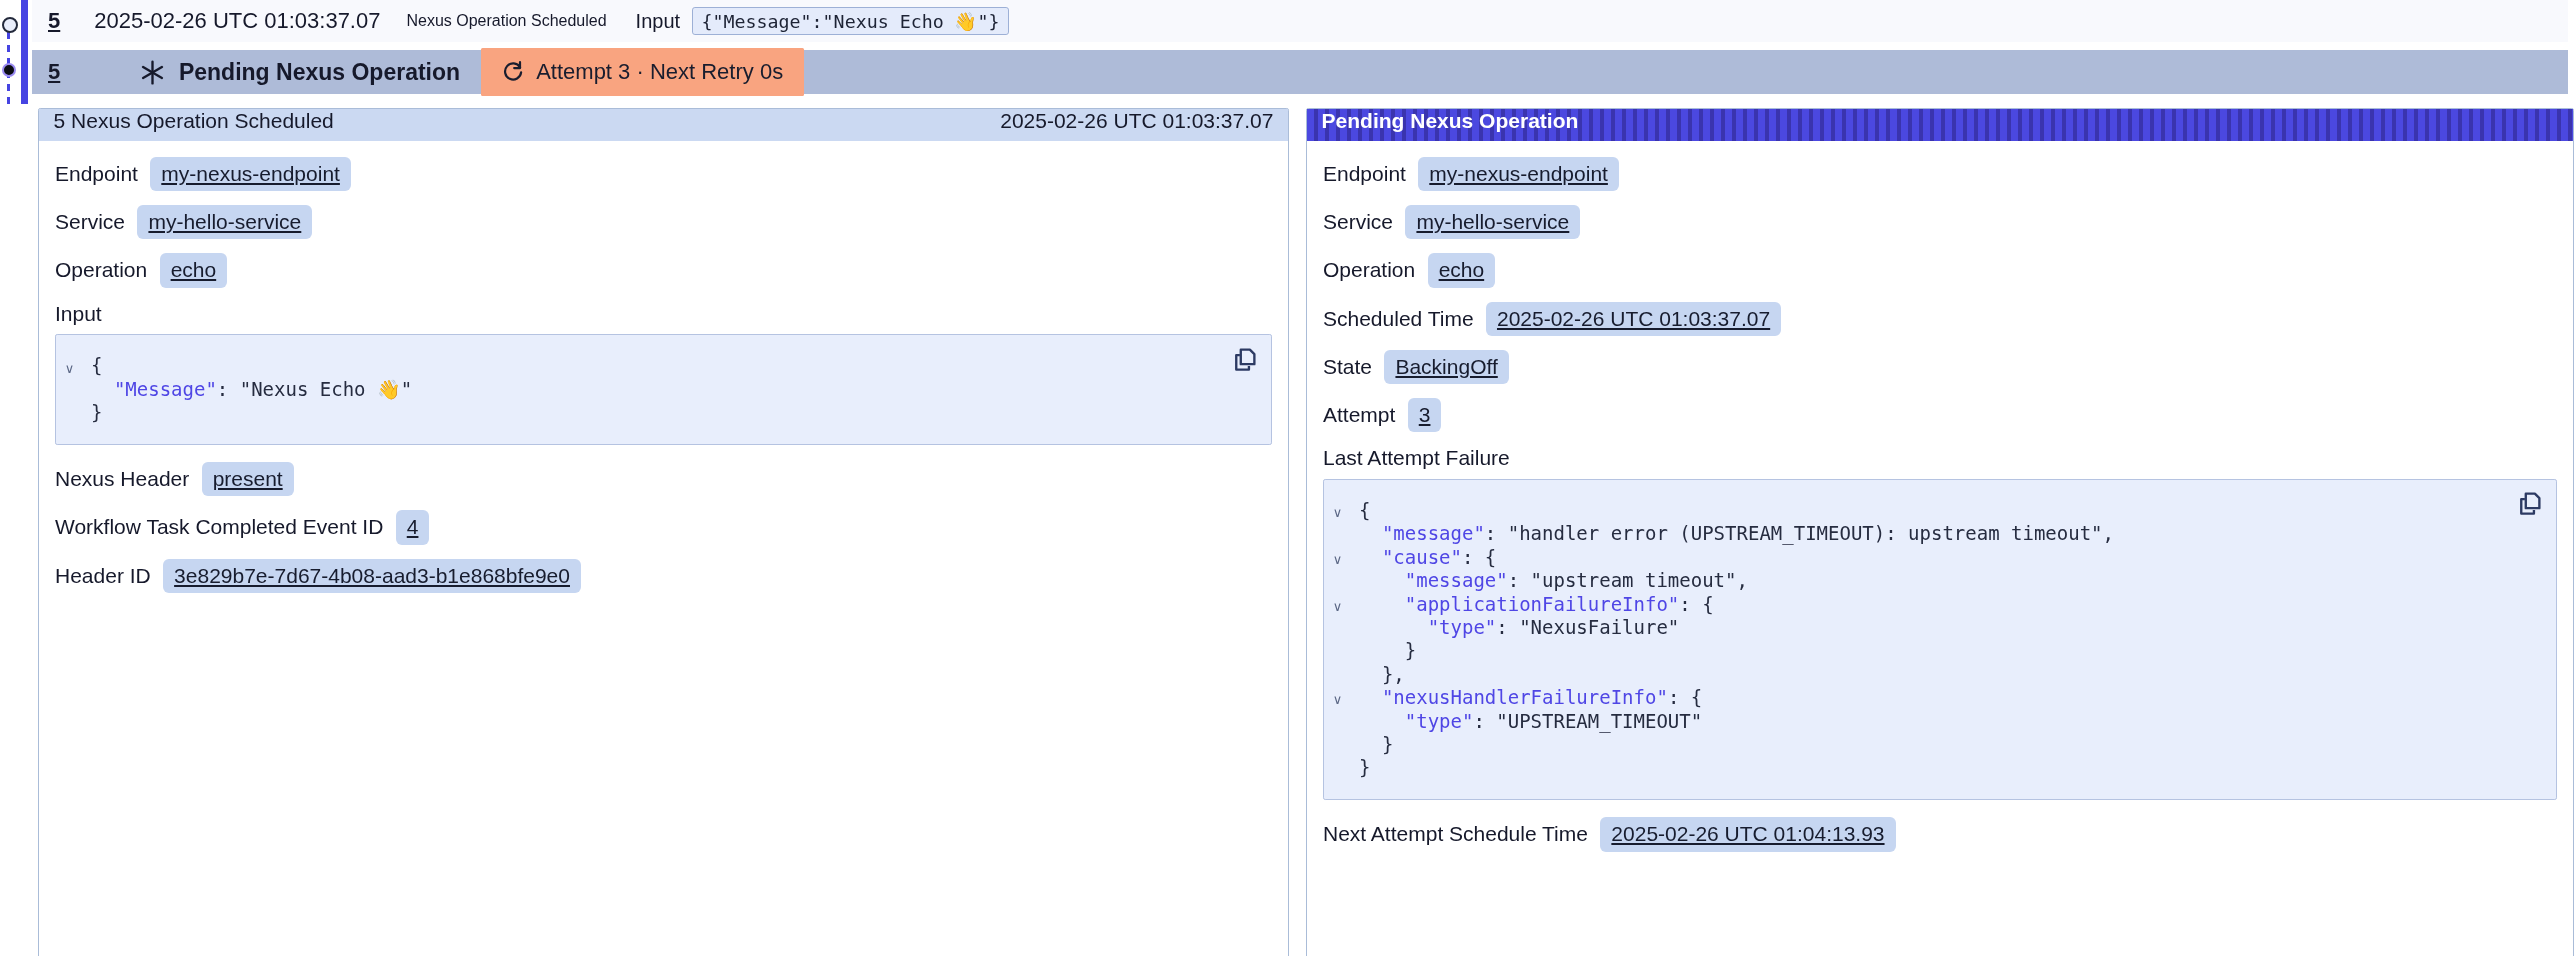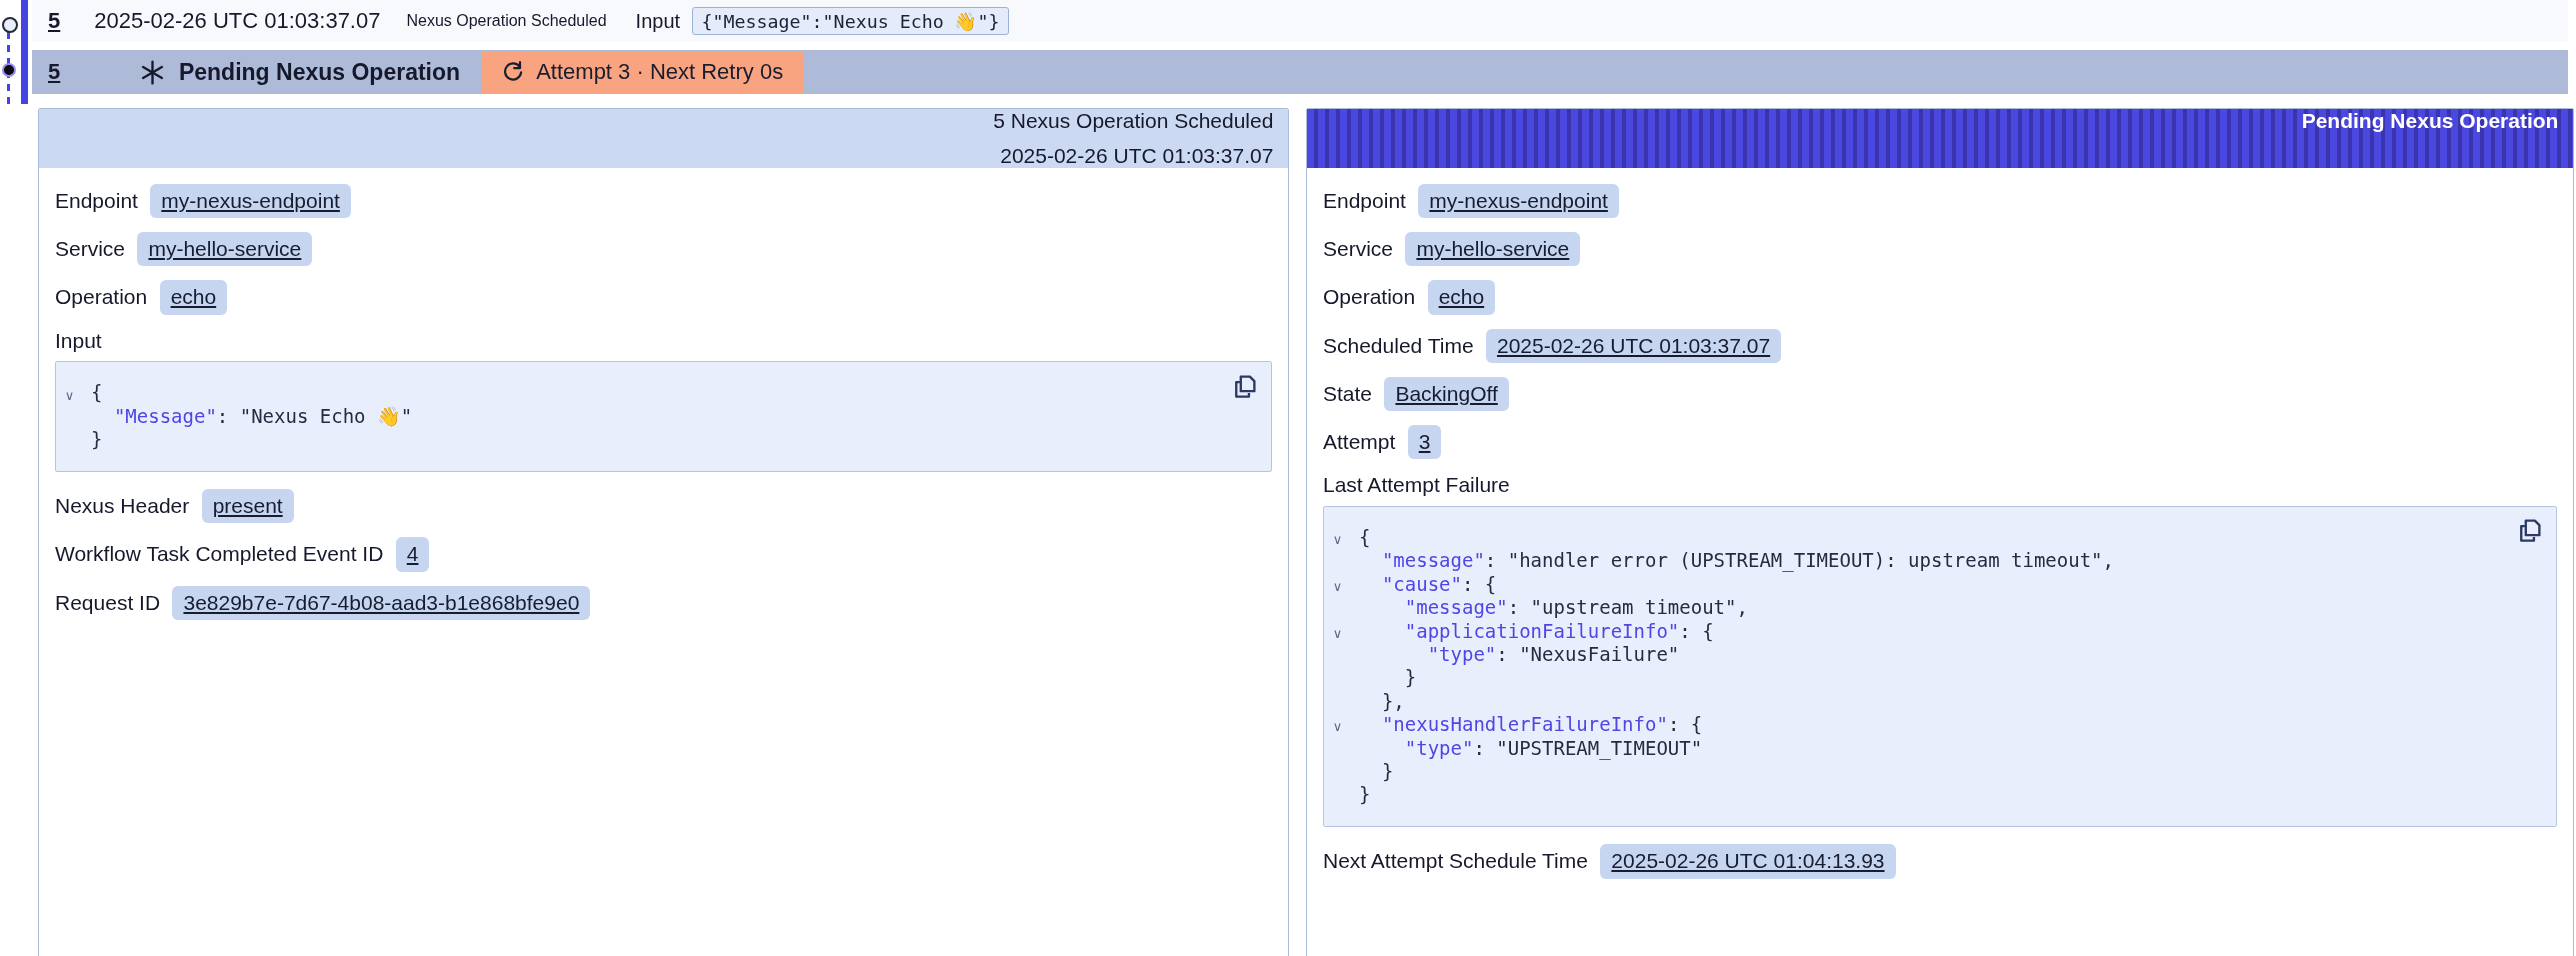--- a/index.html
+++ b/index.html
@@ -22,30 +22,30 @@
   .row2{position:absolute;left:32px;top:50px;width:2536px;height:44px;background:#aebbd8;
         display:flex;align-items:center;}
   .ev-id{margin-left:16px;font-size:22px;font-weight:600;text-decoration:underline;color:#16192b;}
   .ev-time{margin-left:34px;font-size:22px;}
   .ev-name{margin-left:26px;font-size:16px;font-weight:400;}
   .ev-input-label{margin-left:29px;font-size:20px;}
   .ev-input-badge{margin-left:11.7px;font-family:"DejaVu Sans Mono",monospace;font-size:18.3px;
                   background:#e4ebfb;border:1.5px solid #9db0d6;border-radius:2.9px;padding:2.9px 8.8px;color:#1d2335;}
   .asterisk{margin-left:78px;width:29px;height:29px;flex:0 0 auto;}
   .p-title{margin-left:11.7px;font-size:23px;font-weight:700;}
-  .attempt-badge{margin-left:20.5px;height:41px;display:flex;align-items:center;gap:11.7px;
+  .attempt-badge{margin-left:20.5px;height:48px;display:flex;align-items:center;gap:11.7px;
                  background:#f9a480;color:#191d2e;font-size:22px;padding:0 20.5px;border-radius:1.5px;}
   .retry-ic{width:23.4px;height:23.4px;}
 
   
   .panel{position:absolute;top:108px;bottom:-8.8px;background:#fff;border:1.5px solid #aabcd8;border-radius:2.2px;}
   .panel.left{left:38px;width:1249px;}
   .panel.right{left:1306px;width:1266px;}
-  .panel-header{height:59px;display:flex;align-items:flex-end;justify-content:space-between;
-                padding:0 14.6px;font-size:21px;flex-direction:column;}
+  .panel-header{height:32px;display:flex;align-items:flex-start;justify-content:space-between;
+                padding:0 14.6px;font-size:21px;}
   .panel-header.light{background:#cbd9f2;color:#16192b;}
   .panel-header.striped{background:repeating-linear-gradient(90deg,#4b48e0 0 6.6px,#3a34ae 6.6px 11px);
                         color:#ffffff;font-weight:700;}
   .panel-body{padding:16px 16px 22px 16px;}
   .field{display:flex;align-items:center;margin-bottom:14px;min-height:34px;font-size:21px;}
   .flabel{margin-right:12.4px;}
   .badge{background:#c6d6f1;border-radius:5.9px;padding:5.1px 11px;font-size:21px;color:#171c2e;text-decoration:underline;}
   .idlink{font-size:21px;text-decoration:underline;color:#16192b;}
   .sec-label{font-size:21px;margin:2.9px 0 8.8px 0;}
 
@@ -146,21 +146,21 @@
 
       <div class="field">
         <span class="flabel">Nexus Header</span>
         <span class="badge">present</span>
       </div>
       <div class="field">
         <span class="flabel">Workflow Task Completed Event ID</span>
         <span class="badge">4</span>
       </div>
       <div class="field">
-        <span class="flabel">Request ID</span>
+        <span class="flabel">Header ID</span>
         <span class="badge">3e829b7e-7d67-4b08-aad3-b1e868bfe9e0</span>
       </div>
 
     </div>
   </div>
 
   <div class="panel right">
     <div class="panel-header striped">
       <span>Pending Nexus Operation</span>
     </div>

